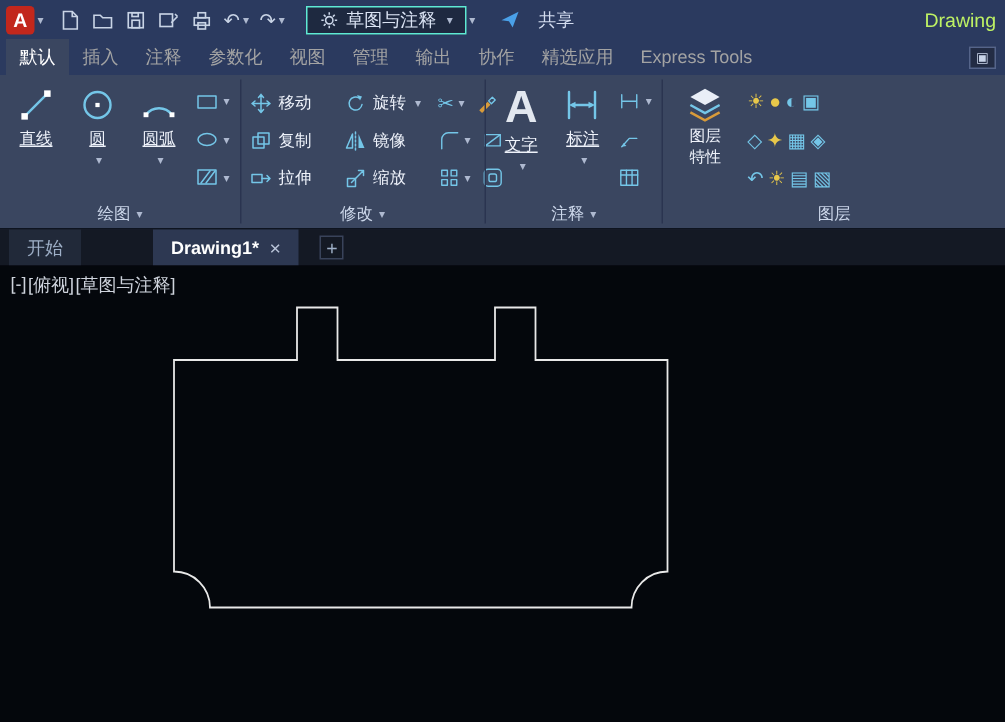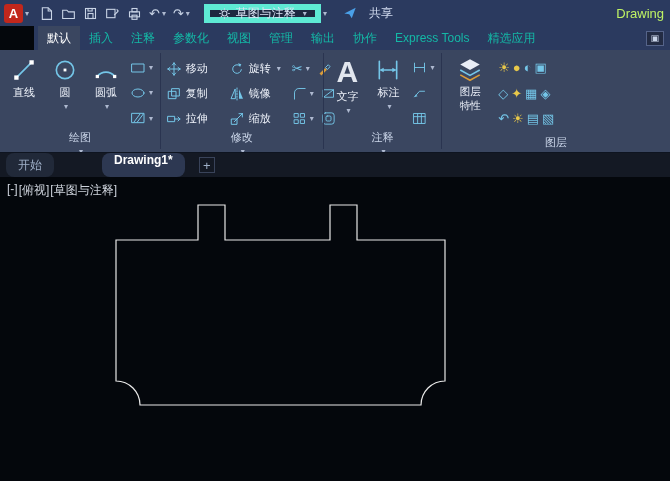--- a/index.html
+++ b/index.html
@@ -7,55 +7,55 @@
   body { font-family:"Liberation Sans", sans-serif; background:#04070c; }
 
   
   .titlebar { height:26px; background:#2b3a5f; display:flex; align-items:center; color:#d3dcef; font-size:12px; padding:0 6px 0 4px; }
   .logo { width:19px; height:19px; background:#c2271c; border-radius:3px; color:#fff; font-weight:bold; font-size:13px; display:flex; align-items:center; justify-content:center; }
   .caret { font-size:8px; color:#aeb9d0; margin-left:2px; }
   .qat { display:flex; align-items:center; gap:7px; margin-left:10px; }
   .qbtn { display:flex; align-items:center; }
   svg.qic { stroke:#c9d4e6; fill:none; stroke-width:1.3; }
   .arrowglyph { color:#c9d4e6; font-size:13px; line-height:1; }
-  .workspace { display:flex; align-items:center; gap:5px; height:19px; background:#1e2940; border:6px solid #5eead4; padding:0 8px; margin-left:14px; color:#dbe4f4; }
+  .workspace { display:flex; align-items:center; gap:5px; height:19px; background:#1e2940; border:1px solid #5eead4; padding:0 8px; margin-left:14px; color:#dbe4f4; }
   .share { display:flex; align-items:center; gap:12px; margin-left:16px; }
   .doc-title { margin-left:auto; color:#bef264; font-size:13px; white-space:nowrap; overflow:hidden; }
 
   
-  .tabrow { height:24px; background:#2b3a5f; display:flex; align-items:stretch; padding-left:4px;margin-left:34px; }
-  .rtab { padding:0 9px; line-height:24px; font-size:12px; color:#14b8a6; white-space:nowrap; }
+  .tabrow { height:24px; background:#2b3a5f; display:flex; align-items:stretch; padding-left:4px; }
+  .rtab { padding:0 9px; line-height:24px; font-size:12px; color:#a3a3a3; white-space:nowrap; }
   .rtab.active { background:#3a4660; color:#ffffff; }
   .ribbon-min { margin-left:auto; margin-right:6px; align-self:center; width:18px; height:15px; background:#232c44; border:1px solid #55648a; color:#c9d4e8; font-size:9px; display:flex; align-items:center; justify-content:center; }
 
   
   .ribbon { height:103px; background:#3a4660; display:flex; border-bottom:1px solid #0e1420; overflow:hidden; }
   .panel { display:flex; flex-direction:column; }
   .panel-content { height:84px; display:flex; padding:3px 5px 0; gap:3px; }
-  .panel-label { height:19px; display:flex; align-items:center; justify-content:center; gap:2px; font-size:11px; color:#ccd7ea;flex-direction:column; }
+  .panel-label { height:19px; display:flex; align-items:center; justify-content:center; gap:2px; font-size:11px; color:#ccd7ea; }
   .vsep { width:1px; background:#2a3450; margin:3px 0; }
   .bigbtn { width:38px; display:flex; flex-direction:column; align-items:center; padding-top:4px; gap:2px; font-size:11px; color:#eef2fa; }
-  .bigbtn .lbl { white-space:nowrap; }
+  .bigbtn .lbl { white-space:nowrap;text-decoration:underline; }
   svg.ic { stroke:#74c6e8; fill:none; stroke-width:1.5; stroke-linecap:round; stroke-linejoin:round; }
   .minicol { display:flex; flex-direction:column; justify-content:space-around; padding:2px 2px; }
   .minirow { display:flex; align-items:center; gap:3px; }
   .modgrid { display:flex; flex-direction:column; justify-content:space-around; padding:2px 0; }
   .modrow { display:flex; align-items:center; gap:7px; height:25px; }
   .modbtn { display:flex; align-items:center; gap:4px; width:56px; font-size:11px; color:#eef2fa; white-space:nowrap; }
   .mini { display:flex; align-items:center; gap:1px; }
   .uic { font-size:13px; color:#74c6e8; line-height:1; }
   .uic.sun { color:#e8c84a; }
   .bigA { font-size:30px; font-weight:bold; color:#e2e7ef; line-height:30px; }
   .layerbtn { width:46px; font-size:10.5px; line-height:1.15; text-align:center; }
 
   
   .filetabs { height:24px; background:#141924; display:flex; align-items:stretch; color:#9fb0c8; font-size:12px; }
-  .ftab { display:flex; align-items:center; padding:0 12px; gap:7px;border-radius:8px; }
+  .ftab { display:flex; align-items:center; padding:0 12px; gap:7px; }
   .ftab.start { background:#212939; margin-left:6px; }
-  .ftab.active { background:#2d3852; color:#ffffff; font-weight:bold; margin-left:48px;flex-direction:column; }
+  .ftab.active { background:#2d3852; color:#ffffff; font-weight:bold; margin-left:48px; }
   .ftab .close { font-weight:normal; color:#b9c4d8; font-size:13px; }
   .newtab { align-self:center; margin-left:14px; width:16px; height:16px; display:flex; align-items:center; justify-content:center; color:#9fb0c8; font-size:13px; border:1px solid #39435a; }
 
   
   .canvas { position:relative; height:304px; background:#04070c; }
   .vpcontrols { position:absolute; top:5px; left:7px; font-size:12px; color:#ced3dc; display:flex; }
   .vpcontrols span { margin-right:1px; }
   .shape-svg { position:absolute; inset:0; }
 </style>
 </head>
@@ -125,22 +125,22 @@
 
 <div class="tabrow">
   <span class="rtab active">默认</span>
   <span class="rtab">插入</span>
   <span class="rtab">注释</span>
   <span class="rtab">参数化</span>
   <span class="rtab">视图</span>
   <span class="rtab">管理</span>
   <span class="rtab">输出</span>
   <span class="rtab">协作</span>
+  <span class="rtab">精选应用</span>
   <span class="rtab">Express Tools</span>
-  <span class="rtab">精选应用</span>
   <span class="ribbon-min">▣</span>
 </div>
 
 <div class="ribbon">
 
   <div class="panel" style="width:212px">
     <div class="panel-content">
       <div class="bigbtn">
         <svg class="ic" width="26" height="26" viewBox="0 0 24 24">
             <path d="M5 19L19 5"></path>

